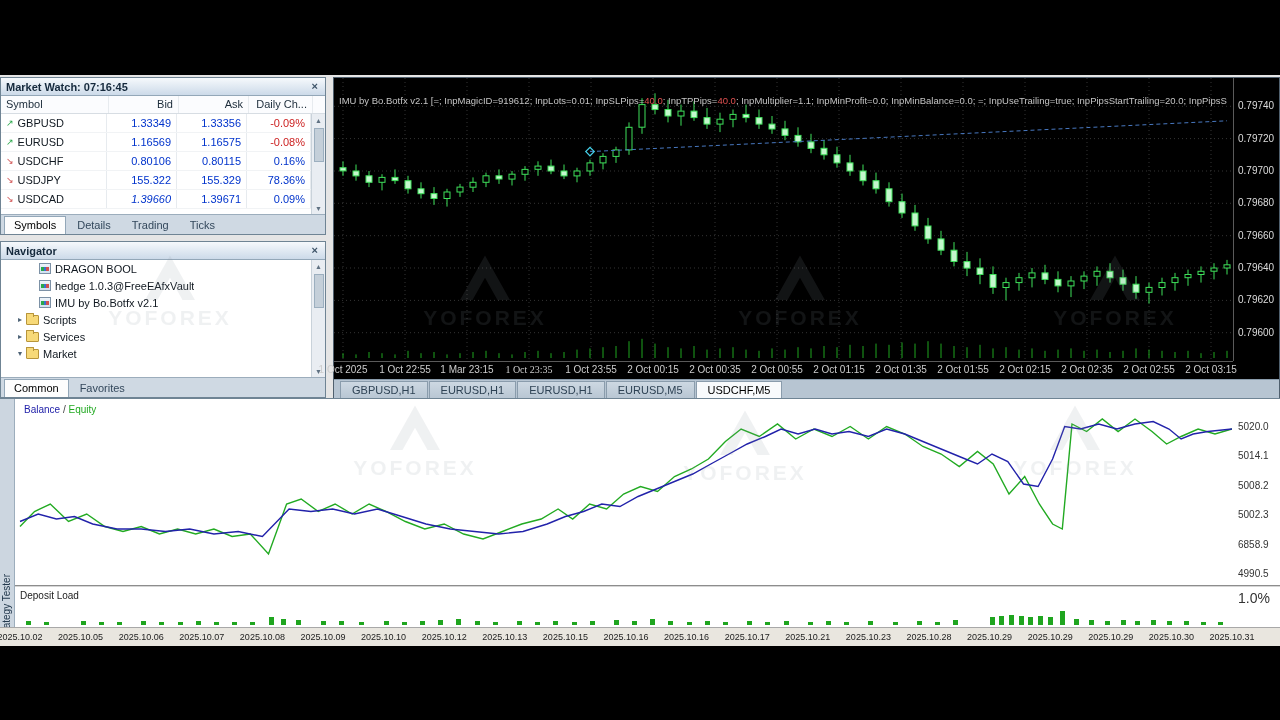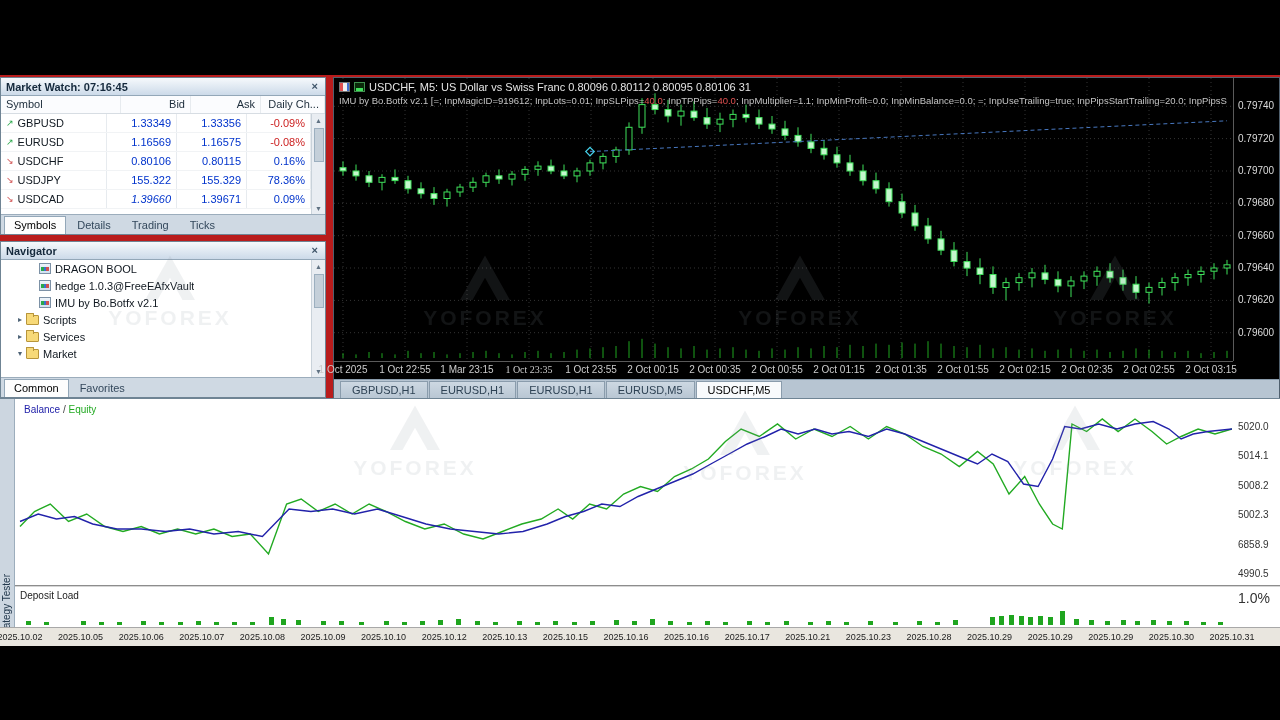--- a/index.html
+++ b/index.html
@@ -3,21 +3,21 @@
 <meta charset="utf-8">
 <style>
   :root{
     --bull:#3fe05a; --bear-fill:#c4f7cd; --vol:#1fa51f; --trend:#4878c0; --marker:#45d0e8;
     --balance:#2222aa; --equity:#22aa22;
   }
   *{margin:0;padding:0;box-sizing:border-box}
   html,body{background:#000}
   body{width:1280px;height:720px;overflow:hidden;font-family:"Liberation Sans",sans-serif}
   .page{position:relative;width:1280px;height:720px;background:#000;overflow:hidden}
-  .workspace{position:absolute;left:0;top:75px;width:1280px;height:570px;background:#b91c1c}
+  .workspace{position:absolute;left:0;top:75px;width:1280px;height:570px;background:#e5e5e5}
 
   
   .panel{position:absolute;background:#fff;border:1px solid #6f8494;display:flex;flex-direction:column;overflow:hidden}
   .panel.mw{left:0;top:2px;width:326px;height:158px}
   .panel.nav{left:0;top:166px;width:326px;height:157px}
   .panel-title{flex:0 0 18px;background:linear-gradient(#f6f9fc,#ccdae9);border-bottom:1px solid #93a7b8;display:flex;align-items:center;padding:0 5px;font-size:11px;font-weight:bold;color:#15293c}
   .panel-title .close{margin-left:auto;color:#3d5368;font-size:11px;line-height:11px;padding:0 2px;cursor:default}
   .panel-body{flex:1 1 auto;position:relative;overflow:hidden}
   .tabstrip{flex:0 0 20px;background:#cfd9e3;border-top:1px solid #9cadbc;display:flex;align-items:flex-end;padding-left:3px;gap:1px}
   .tab{font-size:11px;padding:2px 9px 3px;color:#33485c;border:1px solid transparent;border-bottom:none}
@@ -106,21 +106,21 @@
 <div class="page">
   <div class="workspace">
 
     <div class="panel mw">
       <div class="panel-title">
         <span>Market Watch: 07:16:45</span>
         <span class="close">×</span>
       </div>
       <div class="panel-body">
         <div class="mw-header">
-            <div class="mw-cell h0" style="width: 120px;">Symbol</div>
+            <div class="mw-cell h0" style="width: 108px;">Symbol</div>
             <div class="mw-cell h1" style="width: 70px;">Bid</div>
             <div class="mw-cell h2" style="width: 70px;">Ask</div>
             <div class="mw-cell h3" style="width: 64px;">Daily Ch...</div>
           </div>
         <div id="mw-rows">
             <div class="mw-row">
               <div class="mw-cell" style="width: 106px;">
                 <span class="arrow up">↗</span>
                 <span>GBPUSD</span>
               </div>
@@ -457,25 +457,20 @@
           <rect class="bull" x="851" y="196.5" width="6" height="3.2"></rect>
           <line class="wick" x1="867" y1="188.4" x2="867" y2="204.6"></line>
           <rect class="bull" x="864" y="193.3" width="6" height="3.2"></rect>
           <line class="wick" x1="880" y1="185.2" x2="880" y2="201.4"></line>
           <rect class="bull" x="877" y="190.0" width="6" height="3.2"></rect>
           <line class="wick" x1="893" y1="181.9" x2="893" y2="196.5"></line>
           <rect class="bull" x="890" y="186.8" width="6" height="3.2"></rect>
           <line class="trend" x1="256" y1="73.6" x2="893" y2="42.8"></line>
           <rect class="marker" x="253" y="70.6" width="6" height="6" transform="rotate(45 256 73.6)"></rect>
         </svg>
-      <div class="chart-title">
-        <span class="ico ico-a"></span>
-        <span class="ico ico-b"></span>
-        <span>USDCHF, M5:  US Dollar vs Swiss Franc  0.80096 0.80112 0.80095 0.80106  31</span>
-      </div>
       <div class="ea-line"><span class="seg-light">IMU by Bo.Botfx v2.1 [=; InpMagicID=919612; InpLots=0.01; InpSLPips=</span><span class="seg-red">40.0</span><span class="seg-light">; InpTPPips=</span><span class="seg-red">40.0</span><span class="seg-light">; InpMultiplier=1.1; InpMinProfit=0.0; InpMinBalance=0.0; =; InpUseTrailing=true; InpPipsStartTrailing=20.0; InpPipsStepTrailing=</span></div>
       <div class="price-axis">
           <div class="price-label" style="top: 22.2647px;">0.79740</div>
           <div class="price-label" style="top: 54.6176px;">0.79720</div>
           <div class="price-label" style="top: 86.9706px;">0.79700</div>
           <div class="price-label" style="top: 119.324px;">0.79680</div>
           <div class="price-label" style="top: 151.676px;">0.79660</div>
           <div class="price-label" style="top: 184.029px;">0.79640</div>
           <div class="price-label" style="top: 216.382px;">0.79620</div>
           <div class="price-label" style="top: 248.735px;">0.79600</div>

